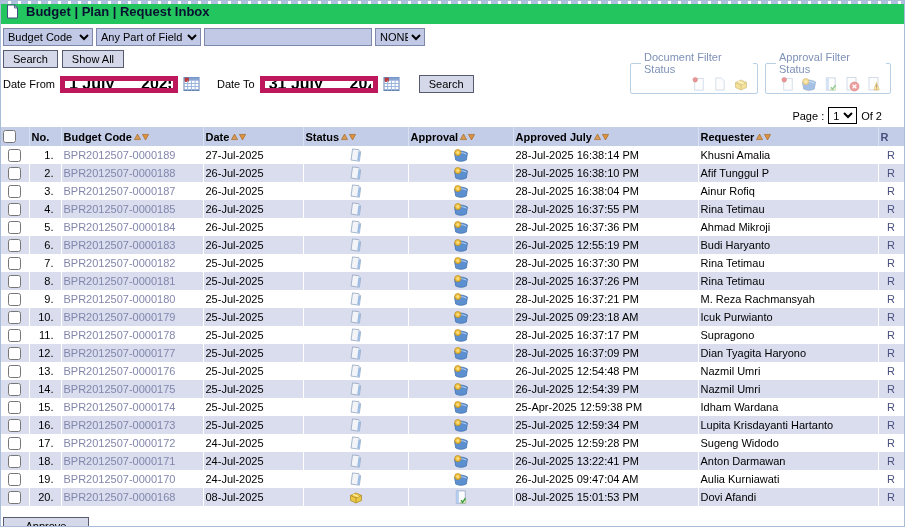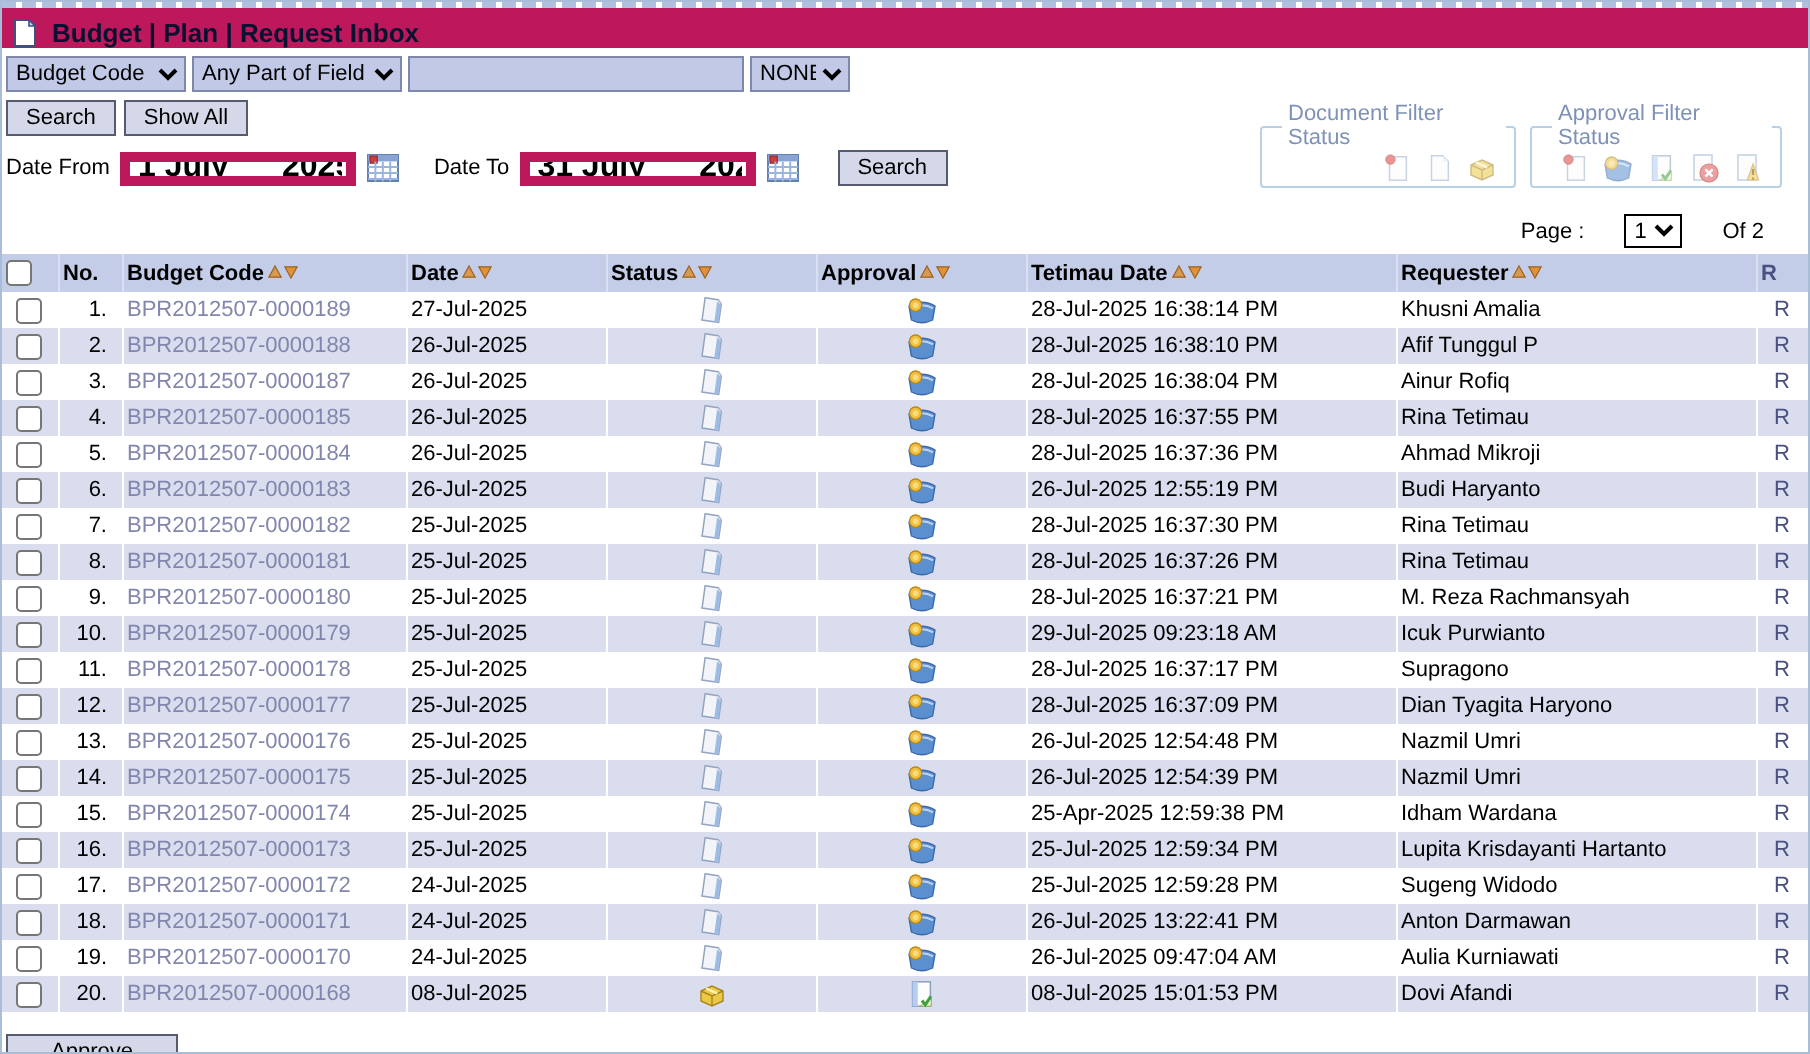--- a/index.html
+++ b/index.html
@@ -7,22 +7,22 @@
   .page {
     position:relative; width:905px; height:527px; overflow:hidden;
     border:1px solid #a9bdd6; background:#fff;
     font-family:"Liberation Sans", sans-serif; font-size:11px; color:#000;
   }
   .page::before {
     content:""; position:absolute; top:0; left:0; right:0; height:3px;
     background:repeating-linear-gradient(90deg,#b1c0de 0 7px,#ffffff 7px 10px);
   }
   .titlebar {
-    margin-top:3px; height:20px; background:#be185d;
-    display:flex; align-items:flex-end; gap:7px; padding-left:5px;
+    margin-top:3px; height:20px; background:#22c55e;
+    display:flex; align-items:flex-start; gap:7px; padding-left:5px;
     font-size:13px; font-weight:bold; color:#0a1030;
   }
   .row1 { margin:4px 0 0 2px; display:flex; gap:3px; align-items:center; }
   .sel {
     background:#c2c9e6; border:1px solid #7e88aa; height:18px;
     font-size:11px; font-family:inherit; color:#000;
   }
   .query { background:#c2c9e6; border:1px solid #7e88aa; height:18px; width:168px; font-size:11px; }
   .row2 { margin:4px 0 0 2px; display:flex; gap:4px; }
   .btn {
@@ -36,21 +36,21 @@
   .fs {
     position:absolute; top:50px; height:43px;
     border:1px solid #b9cfe4; border-radius:2px; padding:1px 4px 2px 4px;
   }
   .fs legend { color:#7e91b6; font-size:11px; padding:0 3px; margin-left:6px; }
   .fs-doc { left:627px; width:128px; }
   .fs-app { left:762px; width:126px; }
   .ficons { display:flex; justify-content:flex-end; gap:6px; padding:0 4px 0 0; opacity:.55; }
   .pagerow {
     margin:14px 22px 0 0; height:17px;
-    display:flex; justify-content:flex-end; align-items:center; gap:20px;
+    display:flex; justify-content:flex-end; align-items:center; gap:4px;
   }
   .pagesel { border:1px solid #000; height:17px; font-size:11px; font-family:inherit; background:#fff; }
   table.grid { border-collapse:collapse; width:903px; table-layout:fixed; margin-top:3px; }
   .grid th {
     background:#c4cde8; height:19px; font-weight:bold; text-align:left;
     padding:0 2px; border-right:1px solid #d9e0f2; font-size:11px; white-space:nowrap; overflow:hidden;
   }
   .grid td {
     height:18px; padding:0 2px; font-size:11px; white-space:nowrap; overflow:hidden;
     border-right:1px solid rgba(255,255,255,.95);
@@ -243,21 +243,21 @@
               </svg>
             </span></th>
         <th><span>Approval</span><span class="sorts">
               <svg width="7" height="8" viewBox="0 0 7 8">
                 <path d="M3.5 1L6.6 6.6H.4z" fill="#d99a50" stroke="#9a6020" stroke-width=".6"></path>
               </svg>
               <svg width="7" height="8" viewBox="0 0 7 8">
                 <path d="M3.5 7L6.6 1.4H.4z" fill="#e0923a" stroke="#9a6020" stroke-width=".6"></path>
               </svg>
             </span></th>
-        <th><span>Tetimau Date</span><span class="sorts">
+        <th><span>Approved July</span><span class="sorts">
               <svg width="7" height="8" viewBox="0 0 7 8">
                 <path d="M3.5 1L6.6 6.6H.4z" fill="#d99a50" stroke="#9a6020" stroke-width=".6"></path>
               </svg>
               <svg width="7" height="8" viewBox="0 0 7 8">
                 <path d="M3.5 7L6.6 1.4H.4z" fill="#e0923a" stroke="#9a6020" stroke-width=".6"></path>
               </svg>
             </span></th>
         <th><span>Requester</span><span class="sorts">
               <svg width="7" height="8" viewBox="0 0 7 8">
                 <path d="M3.5 1L6.6 6.6H.4z" fill="#d99a50" stroke="#9a6020" stroke-width=".6"></path>

